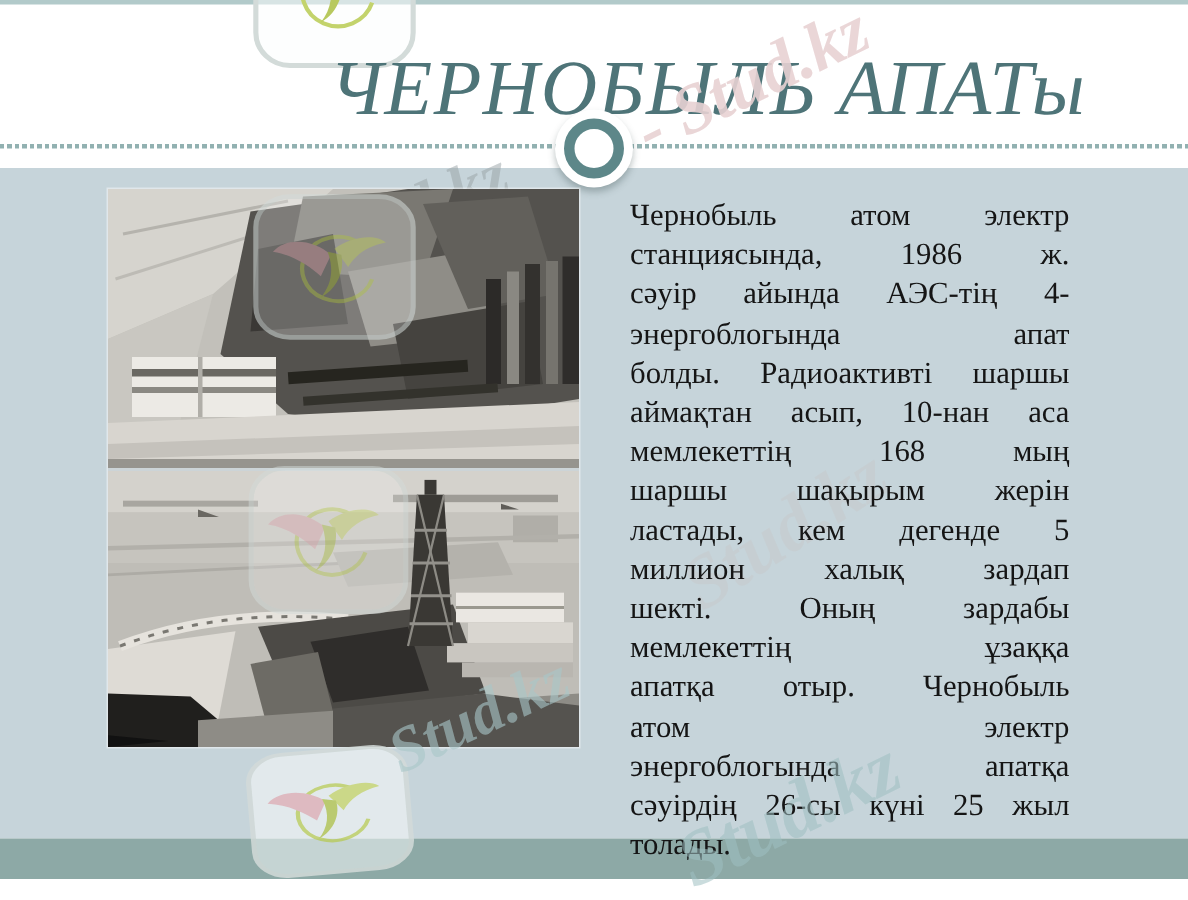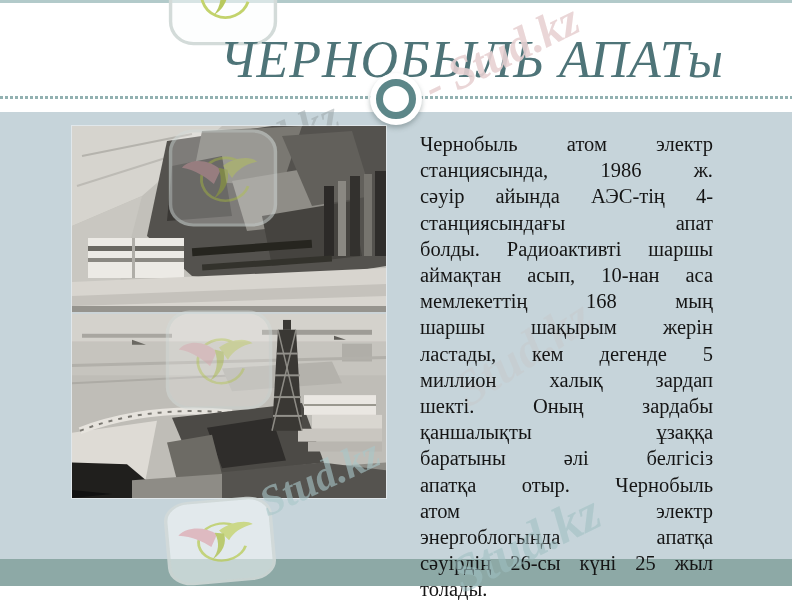--- a/index.html
+++ b/index.html
@@ -189,30 +189,29 @@
   </div>
 
   <div class="wm wm-mid-right">Stud.kz</div>
   <div class="wm wm-bottom-left">Stud.kz</div>
   <div class="wm wm-bottom-right">Stud.kz</div>
 
   <div class="body-text">
       <div class="tline">Чернобыль атом электр</div>
       <div class="tline">станциясында, 1986 ж.</div>
       <div class="tline">сәуір айында АЭС-тің 4-</div>
-      <div class="tline">станциясындағы апат</div>
+      <div class="tline">энергоблогында апат</div>
       <div class="tline">болды. Радиоактивті шаршы</div>
       <div class="tline">аймақтан асып, 10-нан аса</div>
       <div class="tline">мемлекеттің 168 мың</div>
       <div class="tline">шаршы шақырым жерін</div>
       <div class="tline">ластады, кем дегенде 5</div>
       <div class="tline">миллион халық зардап</div>
       <div class="tline">шекті. Оның зардабы</div>
-      <div class="tline">қаншалықты ұзаққа</div>
-      <div class="tline">баратыны әлі белгісіз</div>
+      <div class="tline">мемлекеттің ұзаққа</div>
       <div class="tline">апатқа отыр. Чернобыль</div>
       <div class="tline">атом электр</div>
       <div class="tline">энергоблогында апатқа</div>
       <div class="tline">сәуірдің 26-сы күні 25 жыл</div>
       <div class="tline last">толады.</div>
     </div>
 
 </div>
 
 </body></html>

